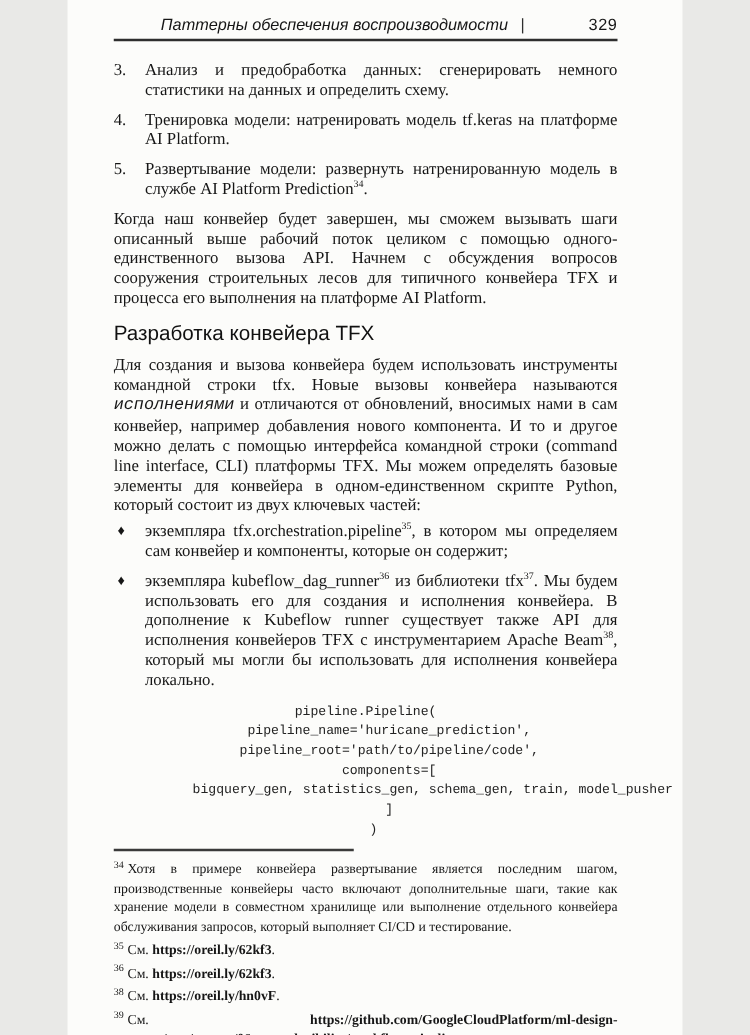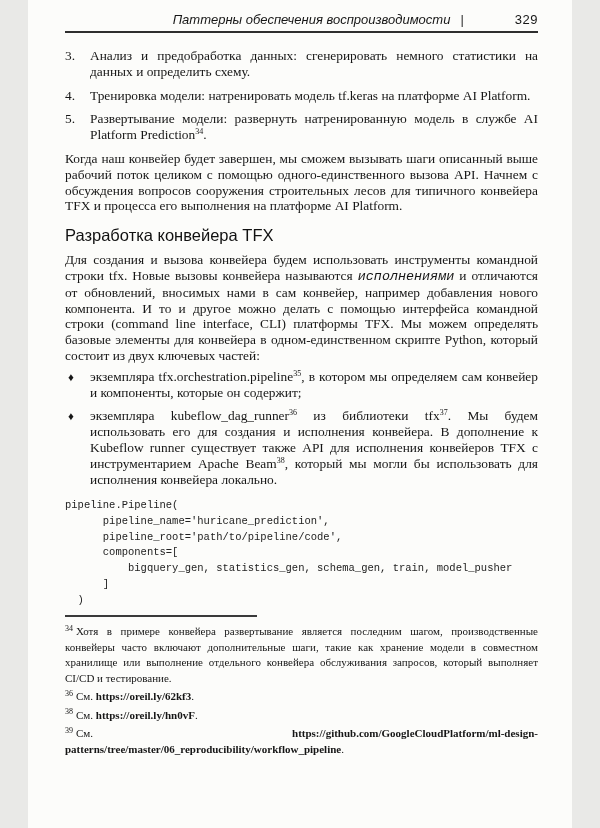--- a/index.html
+++ b/index.html
@@ -1,23 +1,23 @@
 <!DOCTYPE html>
 <html><head>
 <meta charset="utf-8">
 <style>
   * { margin: 0; padding: 0; box-sizing: border-box; }
   html, body { background: #e9e9e7; }
   .page {
-    width: 544px; height: 828px;
+    width: 492px; height: 828px;
     margin: 0 auto;
     background: #fcfcfa;
     color: #161616;
     font-family: "Liberation Serif", serif;
-    padding: 12px 34px 0 37px;
+    padding: 12px 52px 0 37px;
     overflow: hidden;
     position: relative;
   }
   
   .page-header {
     display: flex; justify-content: flex-end; align-items: baseline;
     font-family: "Liberation Sans", sans-serif;
     font-size: 13px; line-height: 15px;
     padding-bottom: 4px;
     border-bottom: 2px solid #2e2e2e;
@@ -53,20 +53,21 @@
   sup.ref { font-size: 8px; vertical-align: super; line-height: 0; }
 
   .italic { font-style: italic; font-family: Liberation Mono, monospace; }
 
   .code-block {
     font-family: "Liberation Mono", monospace;
     font-size: 10.5px; line-height: 15.7px;
     white-space: pre;
     margin-top: 11px;
     color: #222;
+    text-align: center;
   }
 
   .fn-rule {
     width: 192px; height: 0;
     border-top: 2px solid #3a3a3a;
     margin-top: 7px;
   }
   .footnotes { margin-top: 7px; font-size: 11px; line-height: 15.5px; }
   .footnote { text-align: justify; margin-bottom: 3px; }
   .footnote sup.fn-sup { font-size: 8px; vertical-align: super; line-height: 0; margin-right: 3px; }
@@ -121,18 +122,19 @@
       pipeline_root='path/to/pipeline/code',
       components=[
           bigquery_gen, statistics_gen, schema_gen, train, model_pusher
       ]
   )</pre>
 
   <div class="fn-rule"></div>
 
   <div class="footnotes">
     <p class="footnote"><sup class="fn-sup">34</sup><span>Хотя в примере конвейера развертывание является последним шагом, производственные конвейеры часто включают дополнительные шаги, такие как хранение модели в совместном хранилище или выполнение отдельного конвейера обслуживания запросов, который выполняет CI/CD и тестирование.</span><span class="fn-link"></span><span></span></p>
+    <p class="footnote"><sup class="fn-sup">35</sup><span>См. </span><span class="fn-link">https://oreil.ly/62kf3</span><span>.</span></p>
     <p class="footnote"><sup class="fn-sup">36</sup><span>См. </span><span class="fn-link">https://oreil.ly/62kf3</span><span>.</span></p>
     <p class="footnote"><sup class="fn-sup">38</sup><span>См. </span><span class="fn-link">https://oreil.ly/hn0vF</span><span>.</span></p>
     <p class="footnote"><sup class="fn-sup">39</sup><span>См. </span><span class="fn-link">https://github.com/GoogleCloudPlatform/ml-design-patterns/tree/master/06_reproducibility/workflow_pipeline</span><span>.</span></p>
   </div>
 
 </div>
 
 </body></html>

